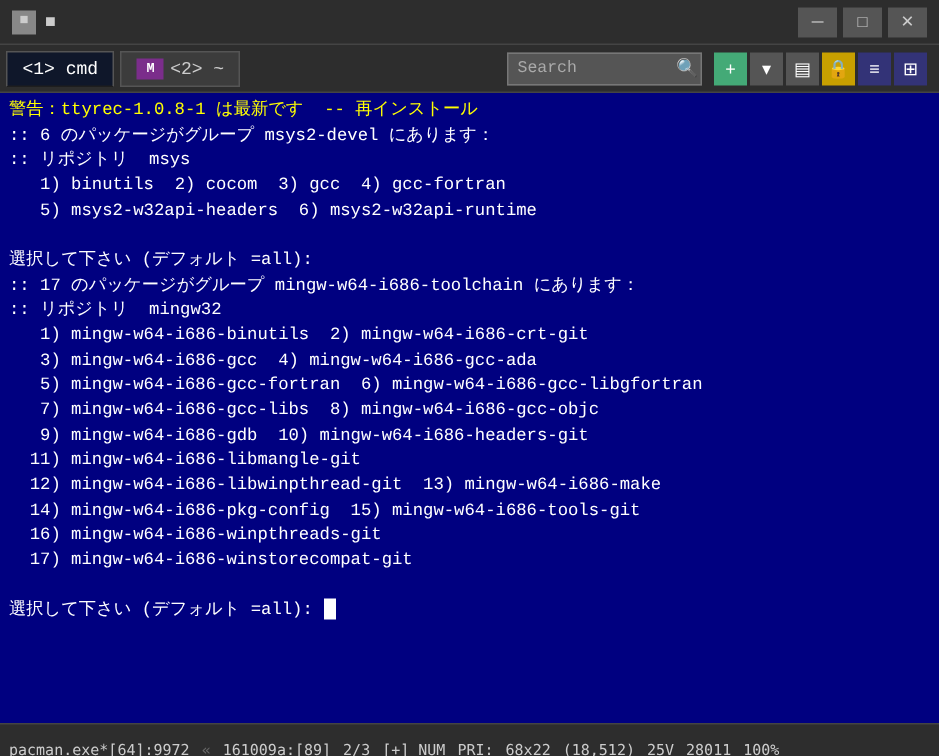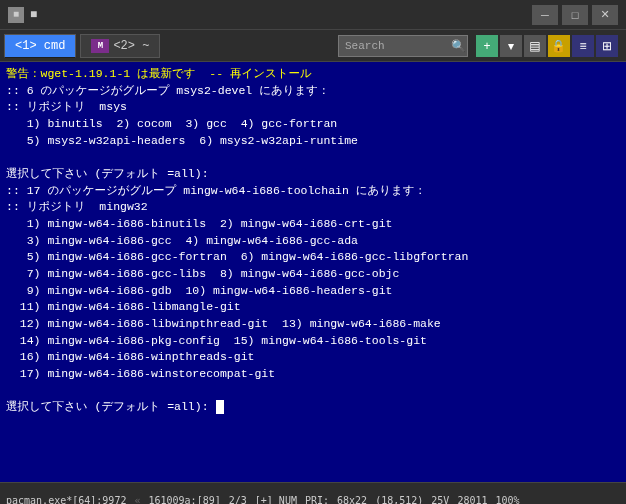--- a/index.html
+++ b/index.html
@@ -48,21 +48,21 @@
     .tab {
       height: 24px;
       padding: 0 10px;
       background: #3c3c3c;
       color: #ccc;
       font-size: 12px;
       display: flex; align-items: center;
       cursor: pointer;
       border: 1px solid #555;
     }
-    .tab.active { background: #3b82f6; color: #fff; border-bottom: 1px solid #1e1e1e; }
+    .tab.active { background: #0f172a; color: #fff; border-bottom: 1px solid #1e1e1e; }
     .tab-msys {
       width: 18px; height: 14px;
       background: #7b2d8b;
       color: #fff; font-size: 9px; font-weight: bold;
       display: inline-flex; align-items: center; justify-content: center;
       margin-right: 4px;
     }
 
     
     .search-box {
@@ -179,21 +179,21 @@
     <div class="toolbar-icons">
       <button class="tbar-btn">+</button>
       <button class="tbar-btn gray">▾</button>
       <button class="tbar-btn gray">▤</button>
       <button class="tbar-btn yellow">🔒</button>
       <button class="tbar-btn blue">≡</button>
       <button class="tbar-btn blue">⊞</button>
     </div>
   </div>
 
-  <div class="terminal"><span class="warn">警告：wget-1.19.1-1 は最新です  -- 再インストール
+  <div class="terminal"><span class="warn">警告：ttyrec-1.0.8-1 は最新です  -- 再インストール
 </span><span class="normal">:: 6 のパッケージがグループ msys2-devel にあります：
 :: リポジトリ  msys
    1) binutils  2) cocom  3) gcc  4) gcc-fortran
    5) msys2-w32api-headers  6) msys2-w32api-runtime
 
 選択して下さい (デフォルト =all):
 :: 17 のパッケージがグループ mingw-w64-i686-toolchain にあります：
 :: リポジトリ  mingw32
    1) mingw-w64-i686-binutils  2) mingw-w64-i686-crt-git
    3) mingw-w64-i686-gcc  4) mingw-w64-i686-gcc-ada

